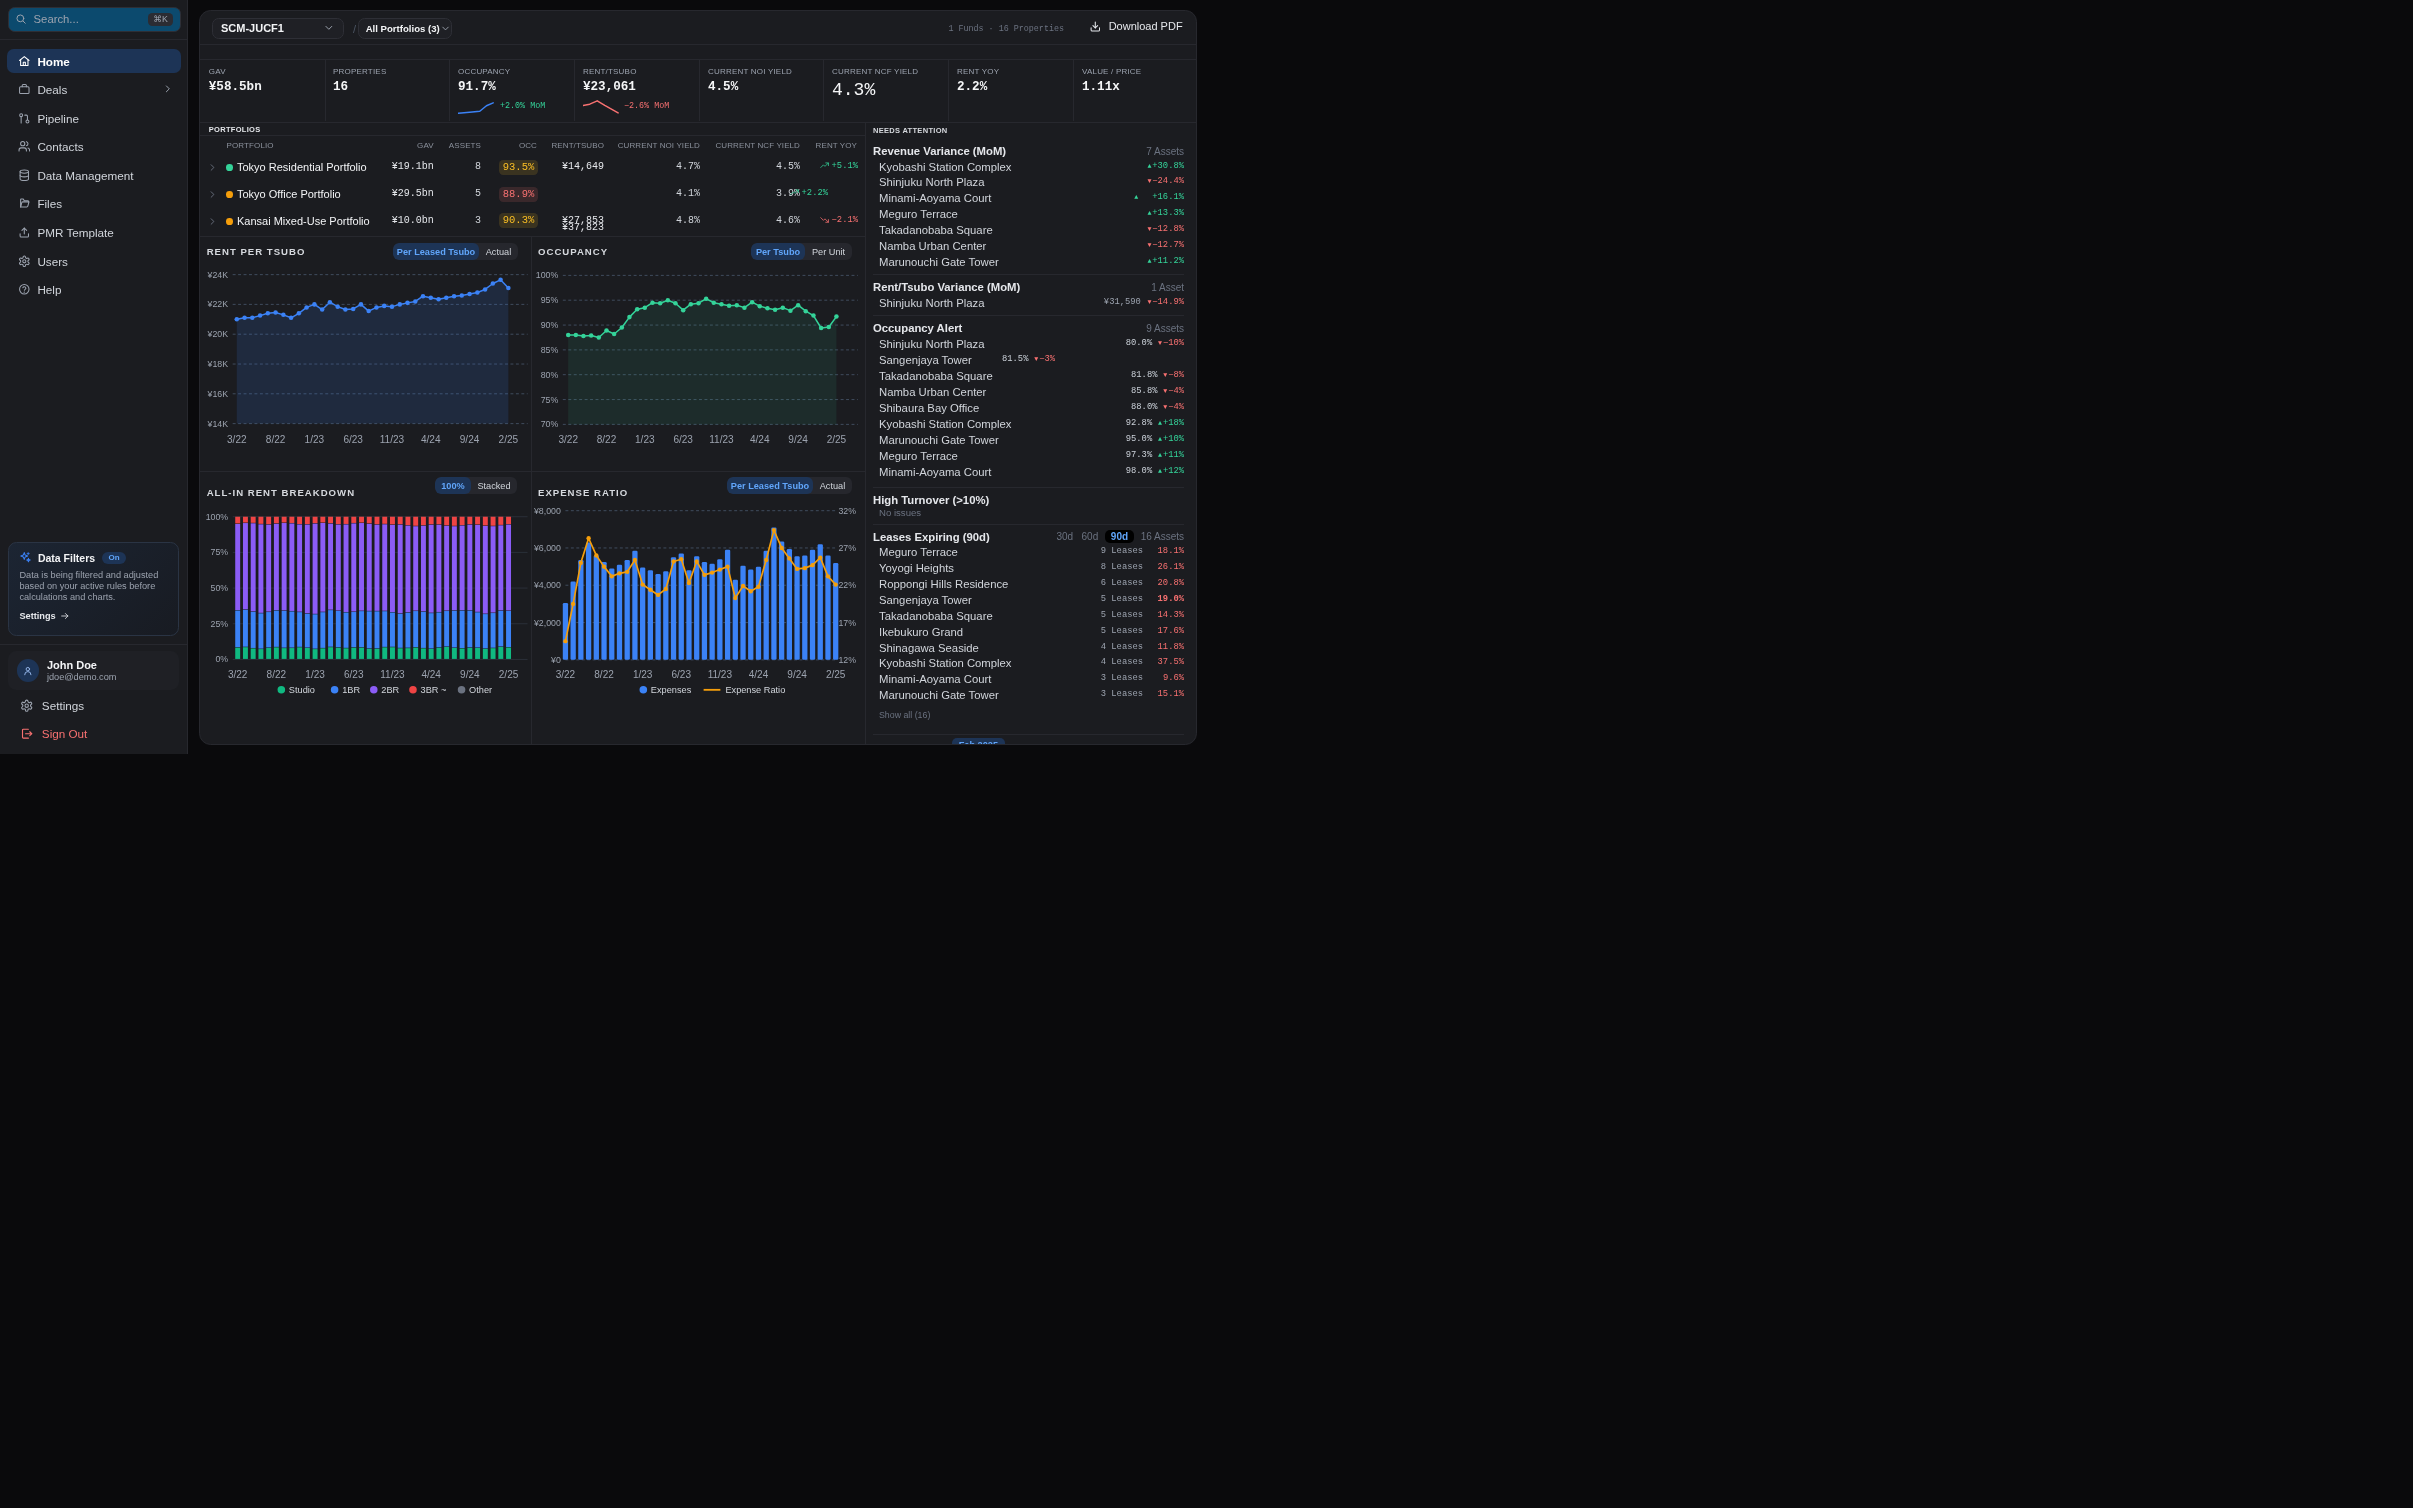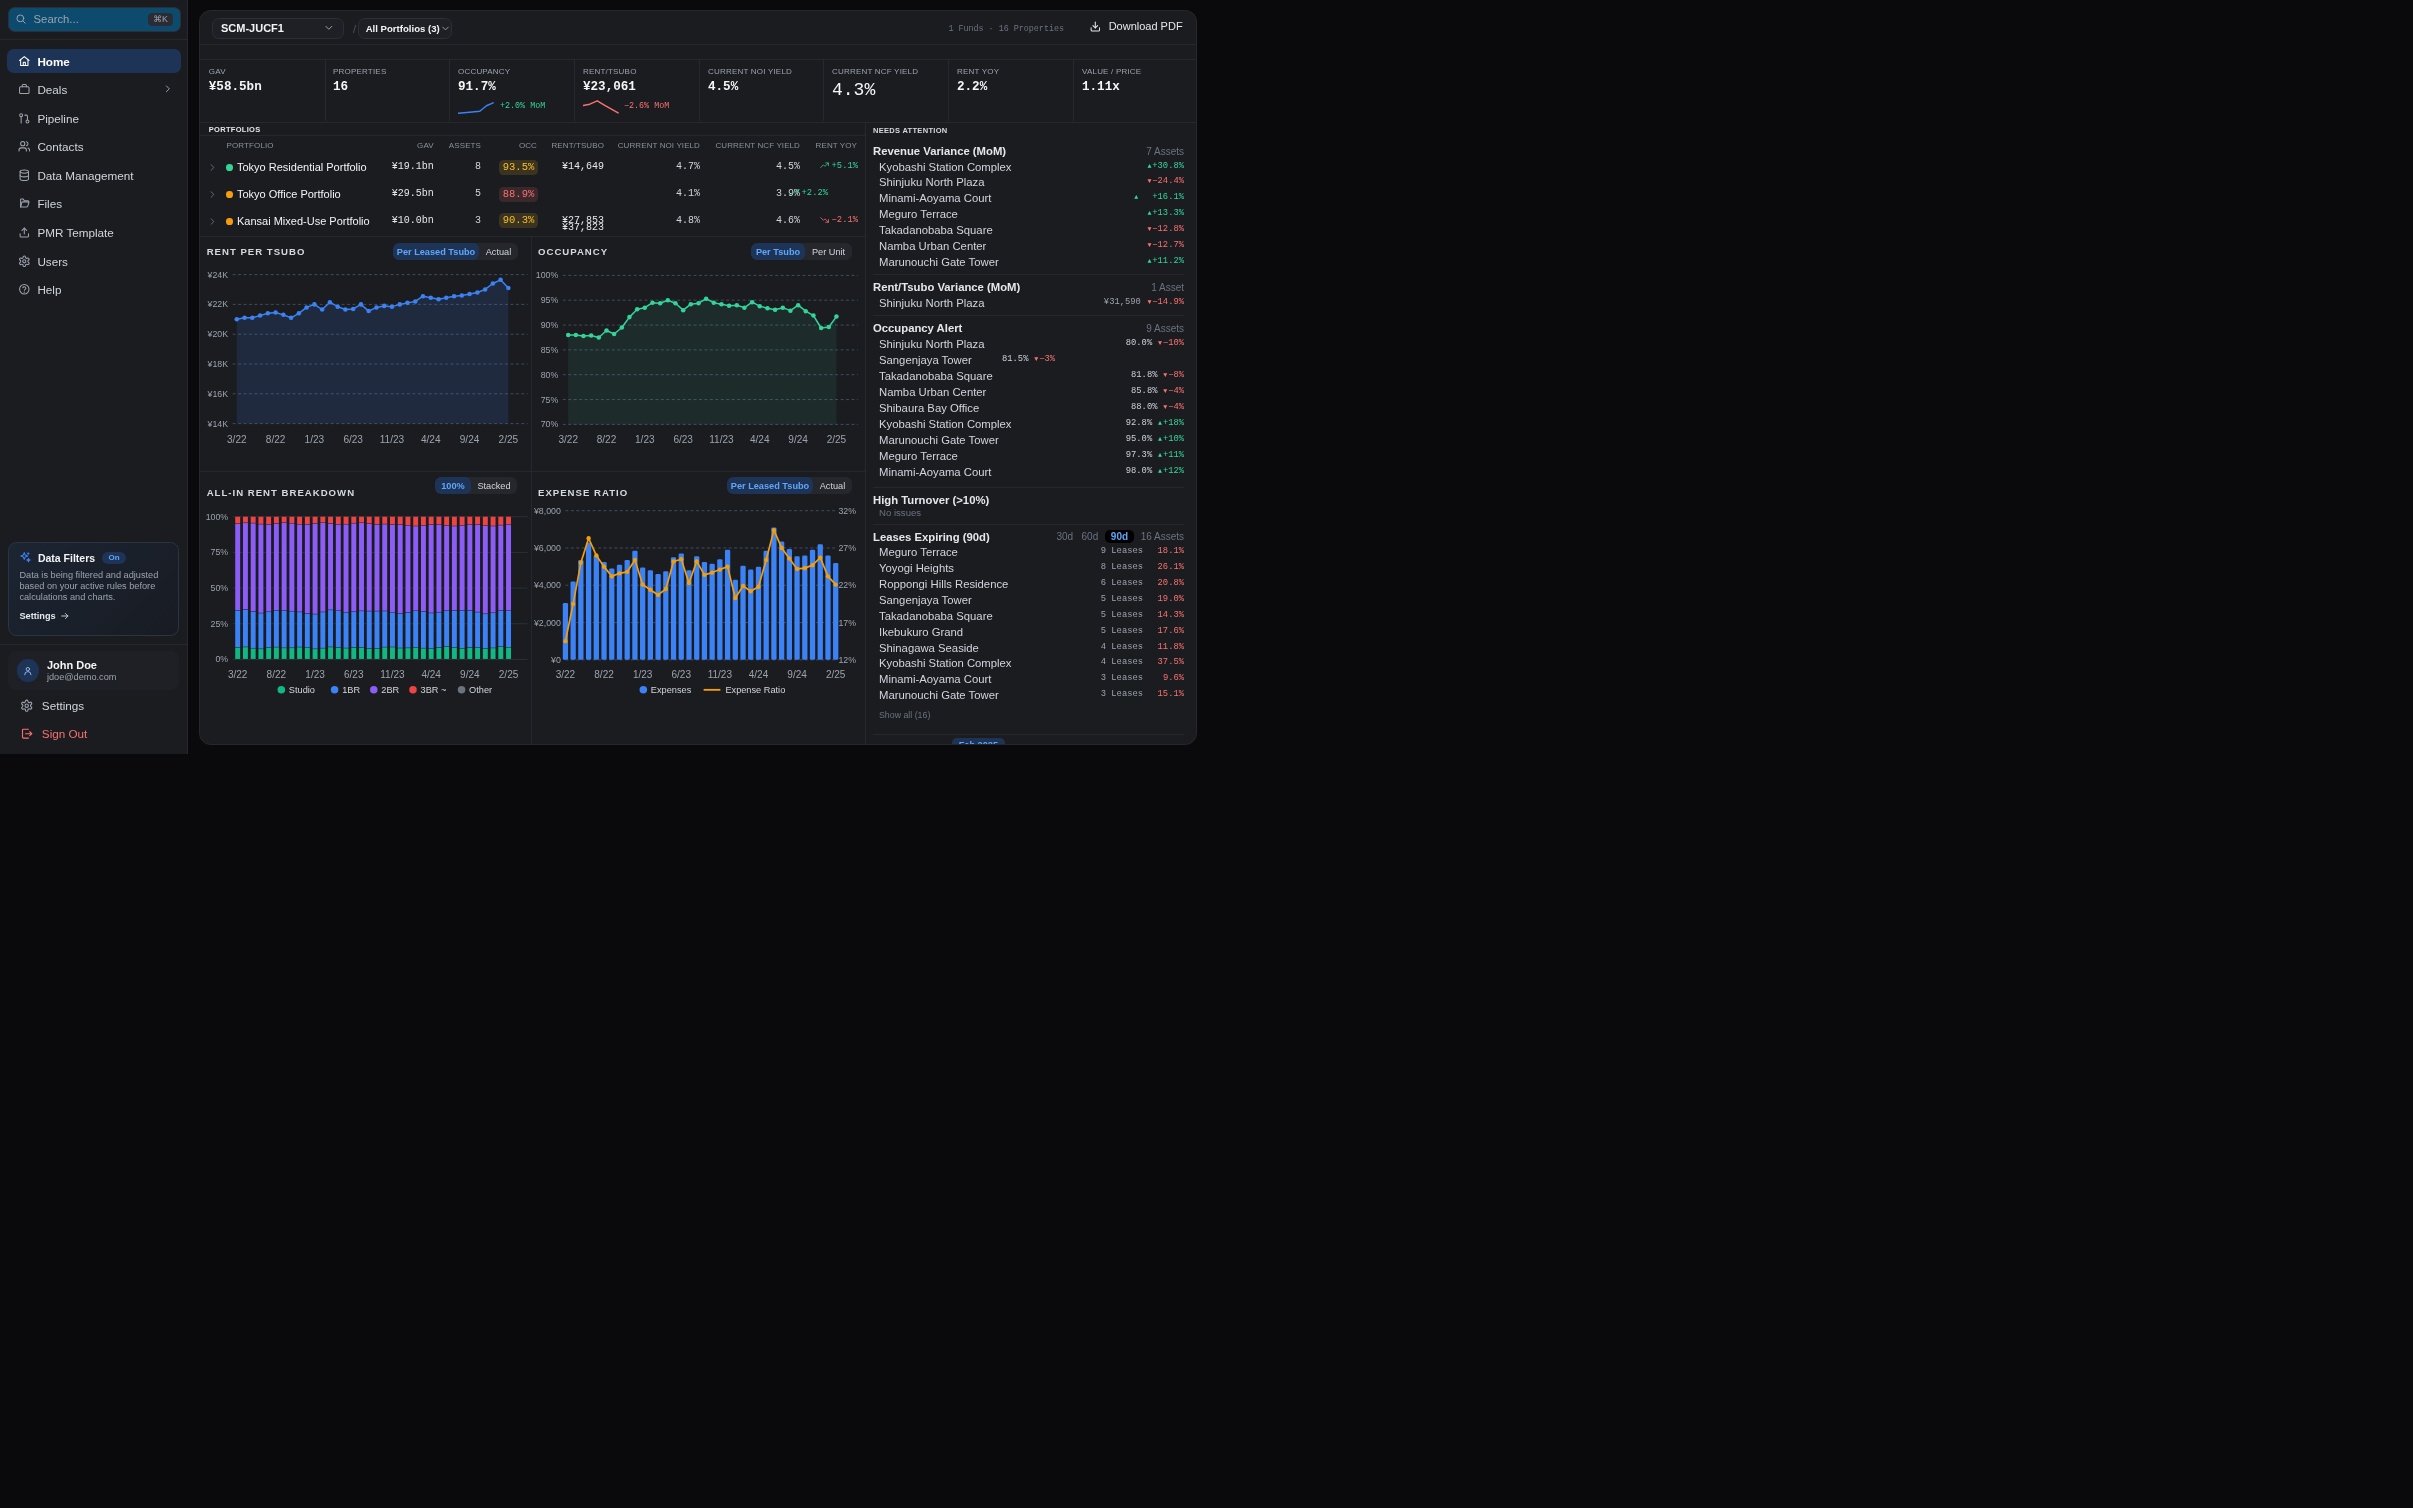--- a/index.html
+++ b/index.html
@@ -839,21 +839,21 @@
     <div class="abs mono" style="left:673px;top:535px;width:270px;text-align:right;color:#9ca3af;font-size:8.8px;">9 Leases</div>
     <div class="abs mono" style="left:673px;top:535px;width:311px;text-align:right;color:#f87171;font-size:8.8px;">18.1%</div>
     <div class="abs" style="left:679px;top:551px;color:#d1d5db;font-size:11.3px;">Yoyogi Heights</div>
     <div class="abs mono" style="left:673px;top:551px;width:270px;text-align:right;color:#9ca3af;font-size:8.8px;">8 Leases</div>
     <div class="abs mono" style="left:673px;top:551px;width:311px;text-align:right;color:#f87171;font-size:8.8px;">26.1%</div>
     <div class="abs" style="left:679px;top:567px;color:#d1d5db;font-size:11.3px;">Roppongi Hills Residence</div>
     <div class="abs mono" style="left:673px;top:567px;width:270px;text-align:right;color:#9ca3af;font-size:8.8px;">6 Leases</div>
     <div class="abs mono" style="left:673px;top:567px;width:311px;text-align:right;color:#f87171;font-size:8.8px;">20.8%</div>
     <div class="abs" style="left:679px;top:583px;color:#d1d5db;font-size:11.3px;">Sangenjaya Tower</div>
     <div class="abs mono" style="left:673px;top:583px;width:270px;text-align:right;color:#9ca3af;font-size:8.8px;">5 Leases</div>
-    <div class="abs mono" style="left:673px;top:583px;width:311px;text-align:right;color:#f87171;font-size:8.8px;">19.0%</div>
+    <div class="abs mono" style="left:673px;top:583px;width:311px;text-align:right;color:#f87171;font-size:8.8px;font-weight:bold;">19.0%</div>
     <div class="abs" style="left:679px;top:599px;color:#d1d5db;font-size:11.3px;">Takadanobaba Square</div>
     <div class="abs mono" style="left:673px;top:599px;width:270px;text-align:right;color:#9ca3af;font-size:8.8px;">5 Leases</div>
     <div class="abs mono" style="left:673px;top:599px;width:311px;text-align:right;color:#f87171;font-size:8.8px;">14.3%</div>
     <div class="abs" style="left:679px;top:615px;color:#d1d5db;font-size:11.3px;">Ikebukuro Grand</div>
     <div class="abs mono" style="left:673px;top:615px;width:270px;text-align:right;color:#9ca3af;font-size:8.8px;">5 Leases</div>
     <div class="abs mono" style="left:673px;top:615px;width:311px;text-align:right;color:#f87171;font-size:8.8px;">17.6%</div>
     <div class="abs" style="left:679px;top:631px;color:#d1d5db;font-size:11.3px;">Shinagawa Seaside</div>
     <div class="abs mono" style="left:673px;top:631px;width:270px;text-align:right;color:#9ca3af;font-size:8.8px;">4 Leases</div>
     <div class="abs mono" style="left:673px;top:631px;width:311px;text-align:right;color:#f87171;font-size:8.8px;">11.8%</div>
     <div class="abs" style="left:679px;top:646px;color:#d1d5db;font-size:11.3px;">Kyobashi Station Complex</div>

